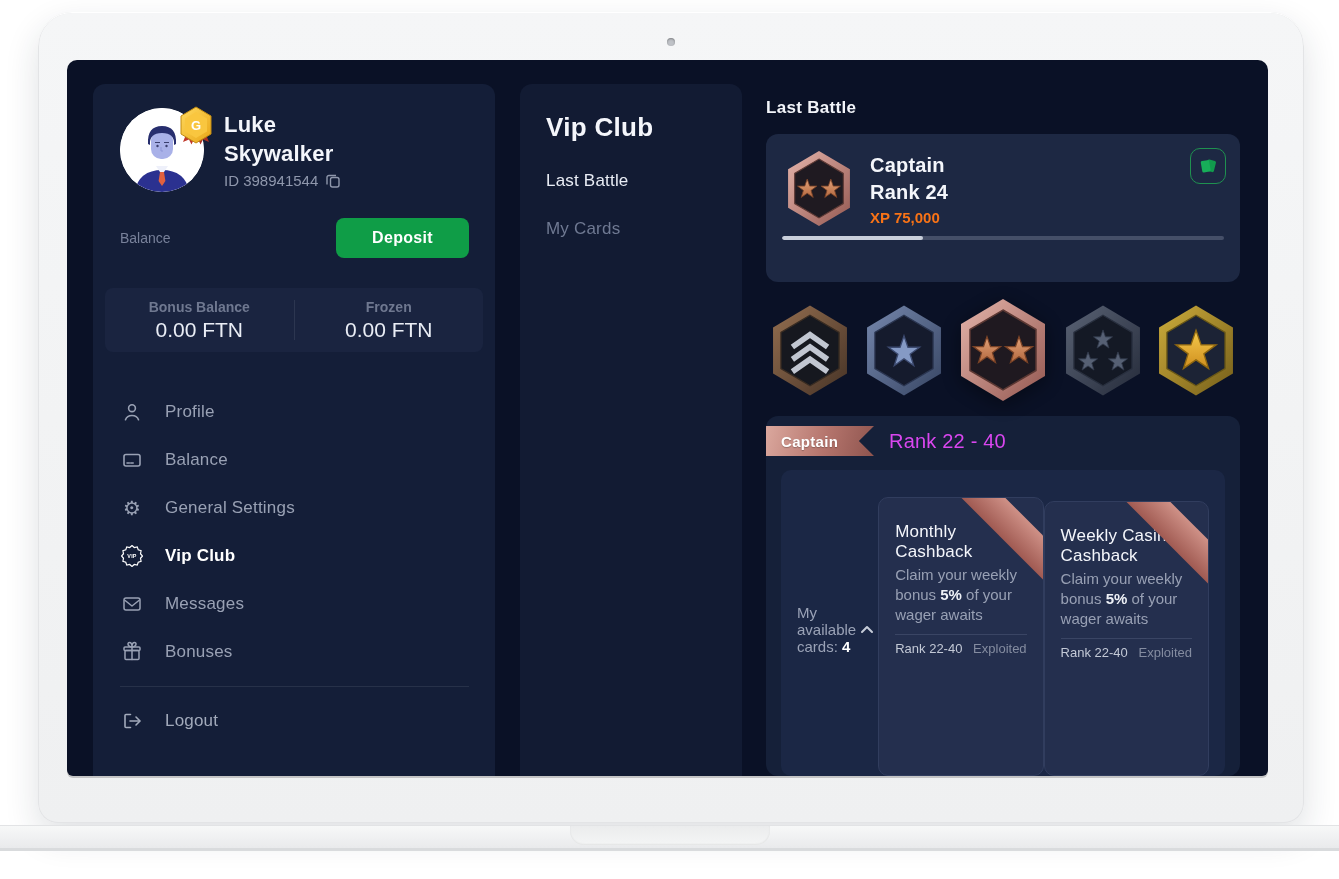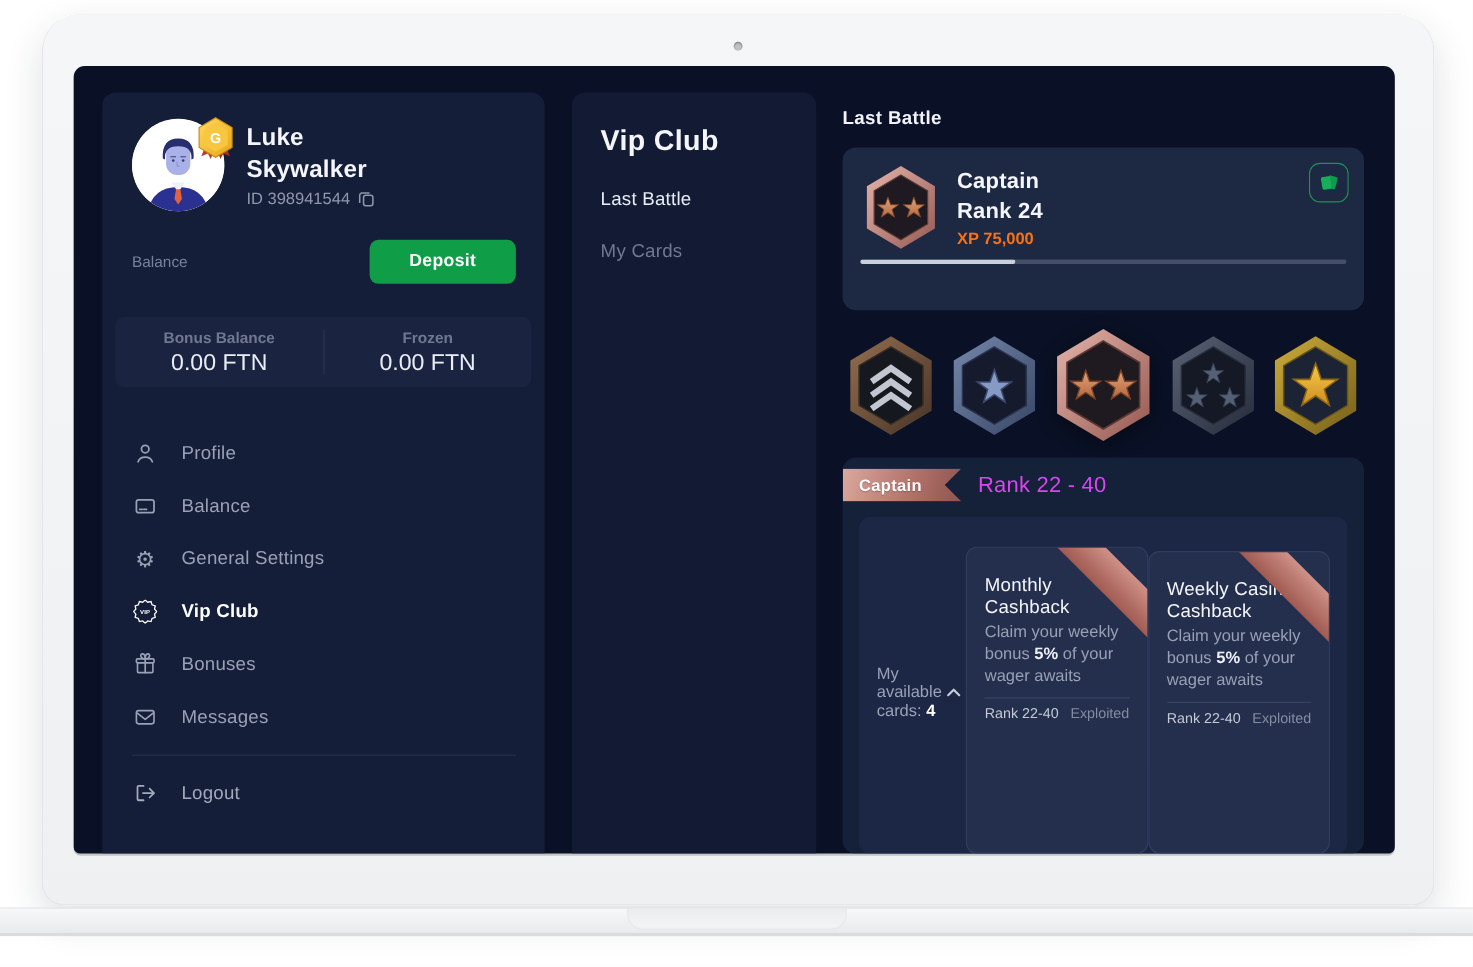--- a/index.html
+++ b/index.html
@@ -252,37 +252,37 @@
           <span class="mi">
             <svg width="22" height="22" viewBox="0 0 22 22" fill="none" stroke="currentColor" stroke-width="1.2">
               <polygon points="21.5,11 19.5,13.28 20.09,16.25 17.22,17.22 16.25,20.09 13.28,19.5 11,21.5 8.72,19.5 5.75,20.09 4.78,17.22 1.91,16.25 2.5,13.28 0.5,11 2.5,8.72 1.91,5.75 4.78,4.78 5.75,1.91 8.72,2.5 11,0.5 13.28,2.5 16.25,1.91 17.22,4.78 20.09,5.75 19.5,8.72"></polygon>
               <text x="11" y="13" text-anchor="middle" font-size="5.4" font-weight="bold" fill="currentColor" stroke="none" font-family="Liberation Sans, sans-serif">VIP</text>
             </svg>
           </span>
           <span>Vip Club</span>
         </li>
         <li>
           <span class="mi">
+            <svg width="22" height="22" viewBox="0 0 22 22" fill="none" stroke="currentColor" stroke-width="1.5" stroke-linejoin="round">
+              <rect x="3" y="5" width="16" height="12" rx="2"></rect>
+                <path d="M3.5 7 L11 13 L18.5 7"></path>
+            </svg>
+          </span>
+          <span>Messages</span>
+        </li>
+        <li>
+          <span class="mi">
             <svg width="22" height="22" viewBox="0 0 22 22" fill="none" stroke="currentColor" stroke-width="1.5" stroke-linecap="round">
               <rect x="4" y="9.5" width="14" height="9" rx="1"></rect>
                 <rect x="3" y="6" width="16" height="3.5" rx="1"></rect>
               <path d="M11 6 v12.5"></path>
                 <path d="M11 6 c-4.5 0 -5 -4.5 -2.5 -4.5 c2 0 2.5 2.5 2.5 4.5 c0 -2 .5 -4.5 2.5 -4.5 c2.5 0 2 4.5 -2.5 4.5 z"></path>
             </svg>
           </span>
           <span>Bonuses</span>
-        </li>
-        <li>
-          <span class="mi">
-            <svg width="22" height="22" viewBox="0 0 22 22" fill="none" stroke="currentColor" stroke-width="1.5" stroke-linejoin="round">
-              <rect x="3" y="5" width="16" height="12" rx="2"></rect>
-                <path d="M3.5 7 L11 13 L18.5 7"></path>
-            </svg>
-          </span>
-          <span>Messages</span>
         </li>
       </ul>
 
       <div class="side-div"></div>
 
       <ul class="menu" style="margin-top:0">
         <li style="color:#a2aabb">
           <span class="mi">
             <svg width="22" height="22" viewBox="0 0 22 22" fill="none" stroke="currentColor" stroke-width="1.6" stroke-linecap="round" stroke-linejoin="round">
               <path d="M9.5 4.5 H5 a1 1 0 0 0 -1 1 v11 a1 1 0 0 0 1 1 h4.5"></path>

